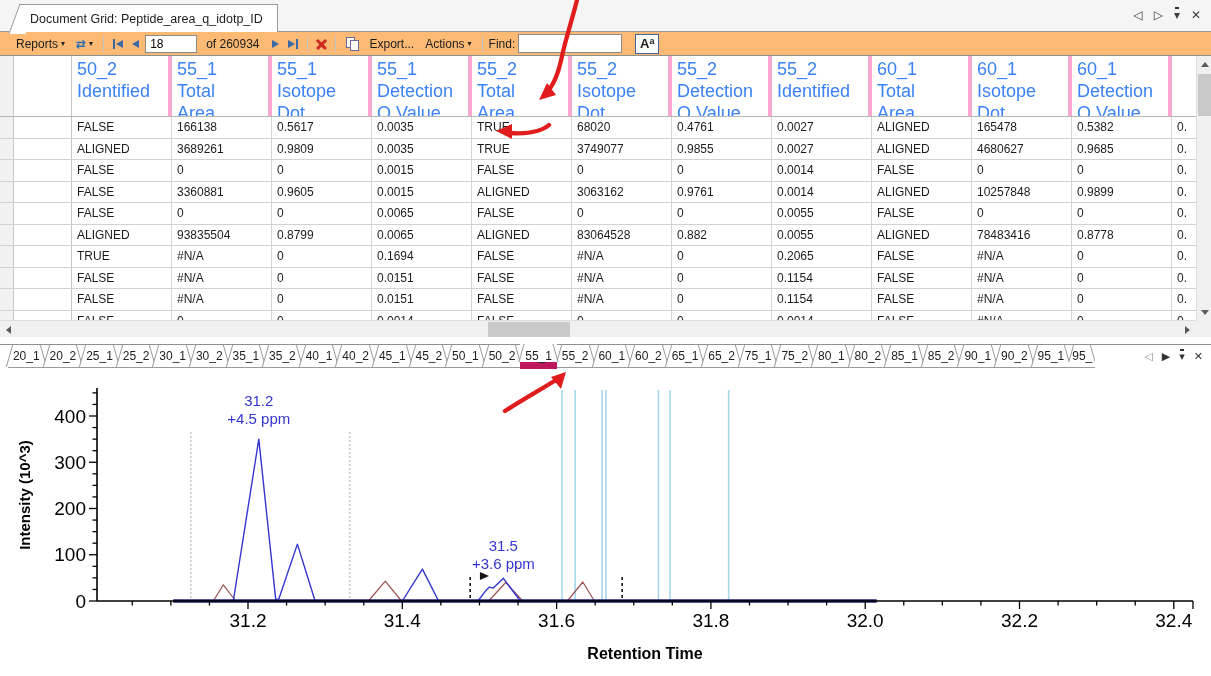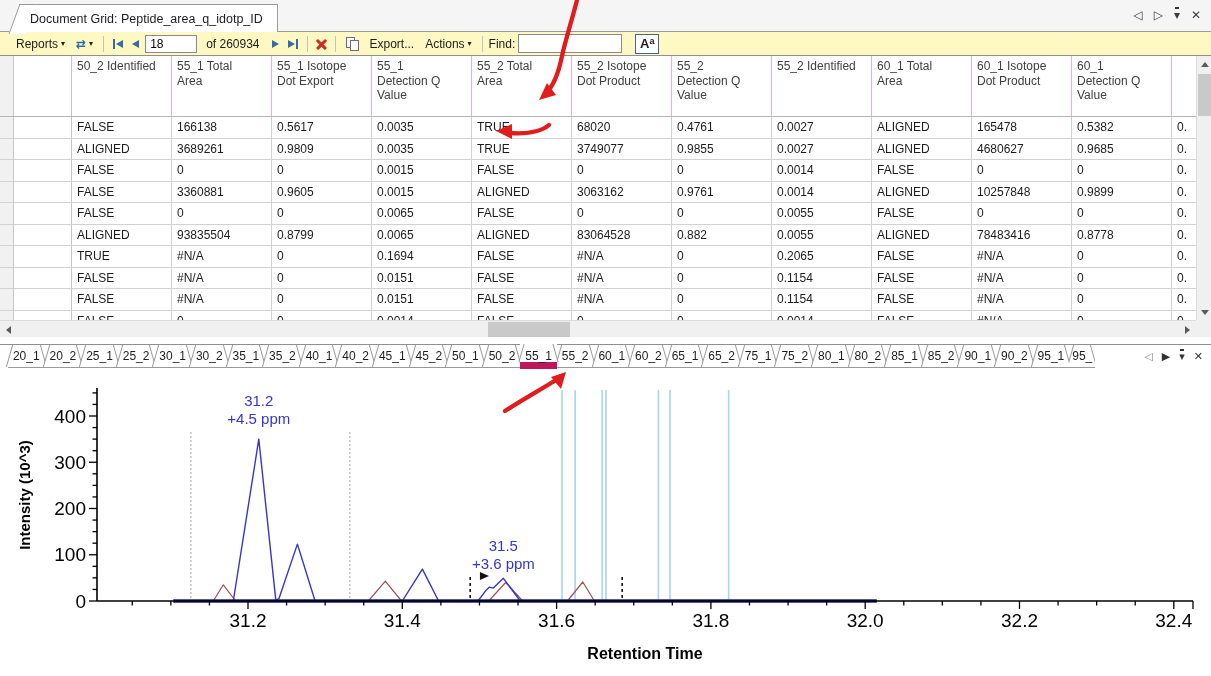--- a/index.html
+++ b/index.html
@@ -5,21 +5,21 @@
   *{box-sizing:border-box;margin:0;padding:0}
   html,body{width:1211px;height:676px}
   body{position:relative;background:#fff;font-family:"Liberation Sans","DejaVu Sans",sans-serif;overflow:hidden;color:#1c1c1c}
   
   .tabbar{position:absolute;left:0;top:0;width:1211px;height:32px;background:#f5f5f5;border-bottom:1px solid #9a9a9a}
   .doctab{position:absolute;left:22px;top:4px;height:28px;background:#fff;border-right:1px solid #9a9a9a;border-top:1px solid #9a9a9a;padding:7px 14px 0 8px;font-weight:normal;font-size:12.5px;z-index:3}
   .doctab::before{content:"";position:absolute;left:-8px;top:-1px;width:16px;height:29px;background:#fff;border-left:1px solid #9a9a9a;border-top:1px solid #9a9a9a;transform:skewX(-20deg);z-index:-1}
   .dockctrls{position:absolute;right:10px;top:7px;display:flex;gap:11px;font-size:12px;color:#3c3c3c;align-items:center}
   .dockctrls span{cursor:default}
   
-  .toolbar{position:absolute;left:0;top:32px;width:1211px;height:24px;background:#fef9c3;border-bottom:1px solid #8f8f8f;display:flex;align-items:center;padding-left:12px;font-size:12px;gap:3px}
+  .toolbar{position:absolute;left:0;top:32px;width:1211px;height:24px;background:#fdba74;border-bottom:1px solid #8f8f8f;display:flex;align-items:center;padding-left:12px;font-size:12px;gap:3px}
   .tbtn{display:inline-flex;align-items:center;gap:3px;padding:2px 4px;white-space:nowrap}
   .dd{font-size:8px;color:#222}
   .sep{width:1px;height:16px;background:#c2c2c2;margin:0 3px}
   .tl{display:inline-block;width:0;height:0;border-right:7px solid #3a69a8;border-top:4.5px solid transparent;border-bottom:4.5px solid transparent}
   .tr{display:inline-block;width:0;height:0;border-left:7px solid #3a69a8;border-top:4.5px solid transparent;border-bottom:4.5px solid transparent}
   .vbar{display:inline-block;width:2px;height:10px;background:#3a69a8}
   .navgrp{display:inline-flex;align-items:center;gap:1px;padding:2px 3px}
   .recinput{width:52px;height:18px;border:1px solid #8a8a8a;font-size:12px;padding:0 4px;font-family:inherit}
   .findinput{width:104px;height:19px;border:1px solid #8a8a8a;font-size:12px;padding:0 4px;font-family:inherit}
   .oflabel{padding:0 6px;white-space:nowrap}
@@ -33,21 +33,21 @@
   .pivot{color:#2b6cb0;font-weight:bold;font-size:12px}
   .aabtn{display:inline-flex;align-items:flex-start;border:1px solid #44639c;background:#fdfdfd;width:24px;height:20px;justify-content:center;margin-left:10px}
   .aabtn .A{font-size:13px;font-weight:bold;line-height:18px}
   .aabtn .a{font-size:9px;font-weight:bold;line-height:12px}
   
   .grid{position:absolute;left:0;top:56px;width:1196px;height:264px;overflow:hidden;background:#fff}
   .gridinner{position:absolute;left:0;top:0;width:1400px}
   .ghead{display:flex;height:61px;background:#fff;border-bottom:1px solid #b5b5b5}
   .gstrip{width:14px;background:#f1f1f1;border-right:1px solid #c6c6c6;flex:none}
   .gcell0{width:58px;border-right:1px solid #c6c6c6;flex:none;background:#fff}
-  .ghcell{width:100px;flex:none;border-right:1px solid #f9a8d4;font-size:12px;color:#404040;padding:3px 15px 3px 5px;line-height:1.22;overflow:hidden}
+  .ghcell{width:100px;flex:none;border-right:4px solid #f9a8d4;font-size:18px;color:#3b82f6;padding:3px 15px 3px 5px;line-height:1.22;overflow:hidden}
   .grow{display:flex;height:21.5px;border-bottom:1px solid #d2d2d2}
   .gcell{width:100px;flex:none;border-right:1px solid #d2d2d2;font-size:12px;padding:0 0 0 5px;line-height:20.5px;white-space:nowrap;overflow:hidden}
   
   .hscroll{position:absolute;left:0;top:320px;width:1196px;height:17px;background:#f0f0f0;border-top:1px solid #dcdcdc}
   .sarrow{position:absolute;top:0;width:17px;height:17px;display:flex;align-items:center;justify-content:center}
   .sarrow .tl{border-right-color:#5a5a5a;border-width:4px 5px 4px 0}
   .sarrow .tr{border-left-color:#5a5a5a;border-width:4px 0 4px 5px}
   .hthumb{position:absolute;left:488px;top:1px;width:82px;height:15px;background:#c9c9c9}
   .vscroll{position:absolute;left:1196px;top:56px;width:15px;height:264px;background:#f0f0f0;border-left:1px solid #dcdcdc}
   .va{position:absolute;left:0;width:15px;height:16px;display:flex;align-items:center;justify-content:center}

